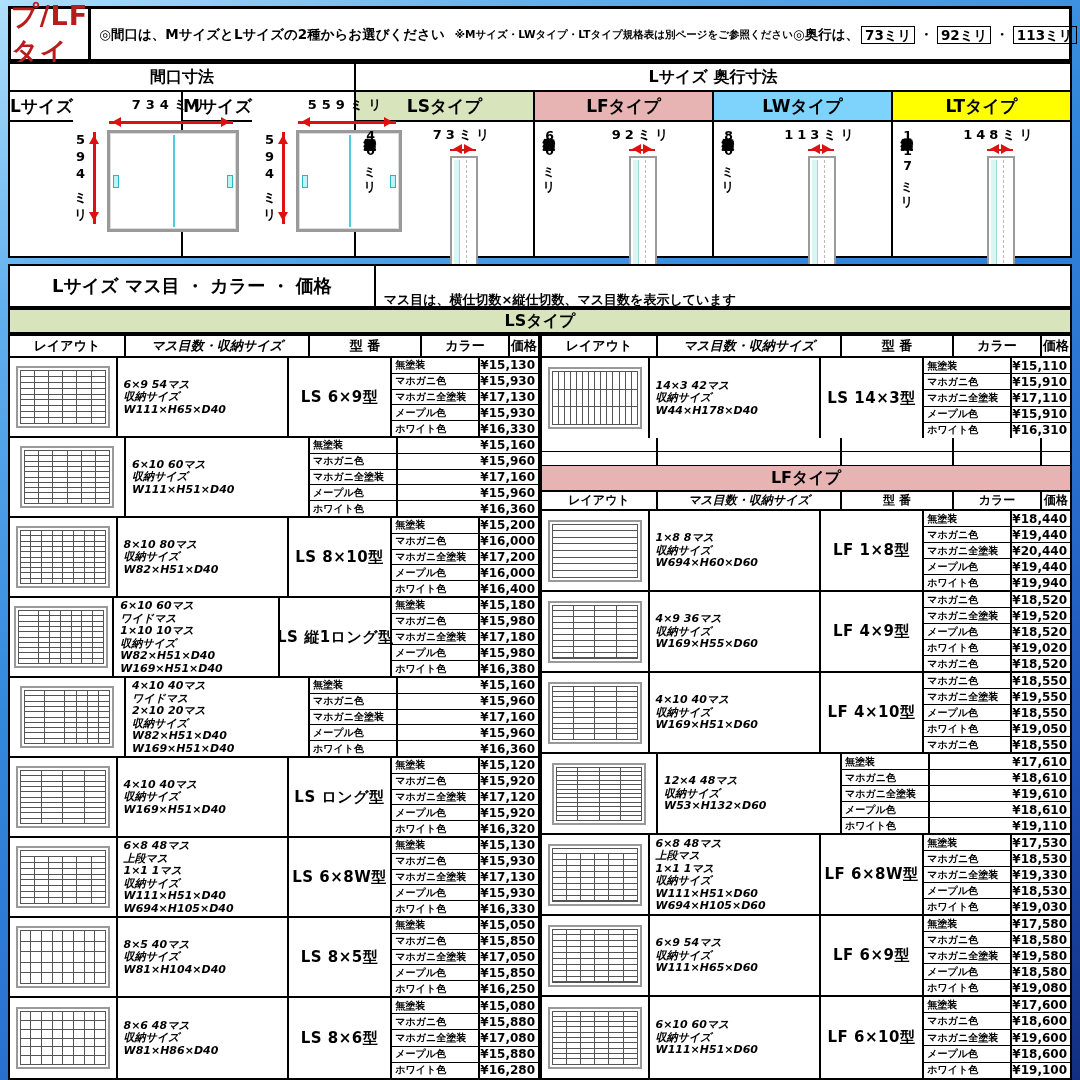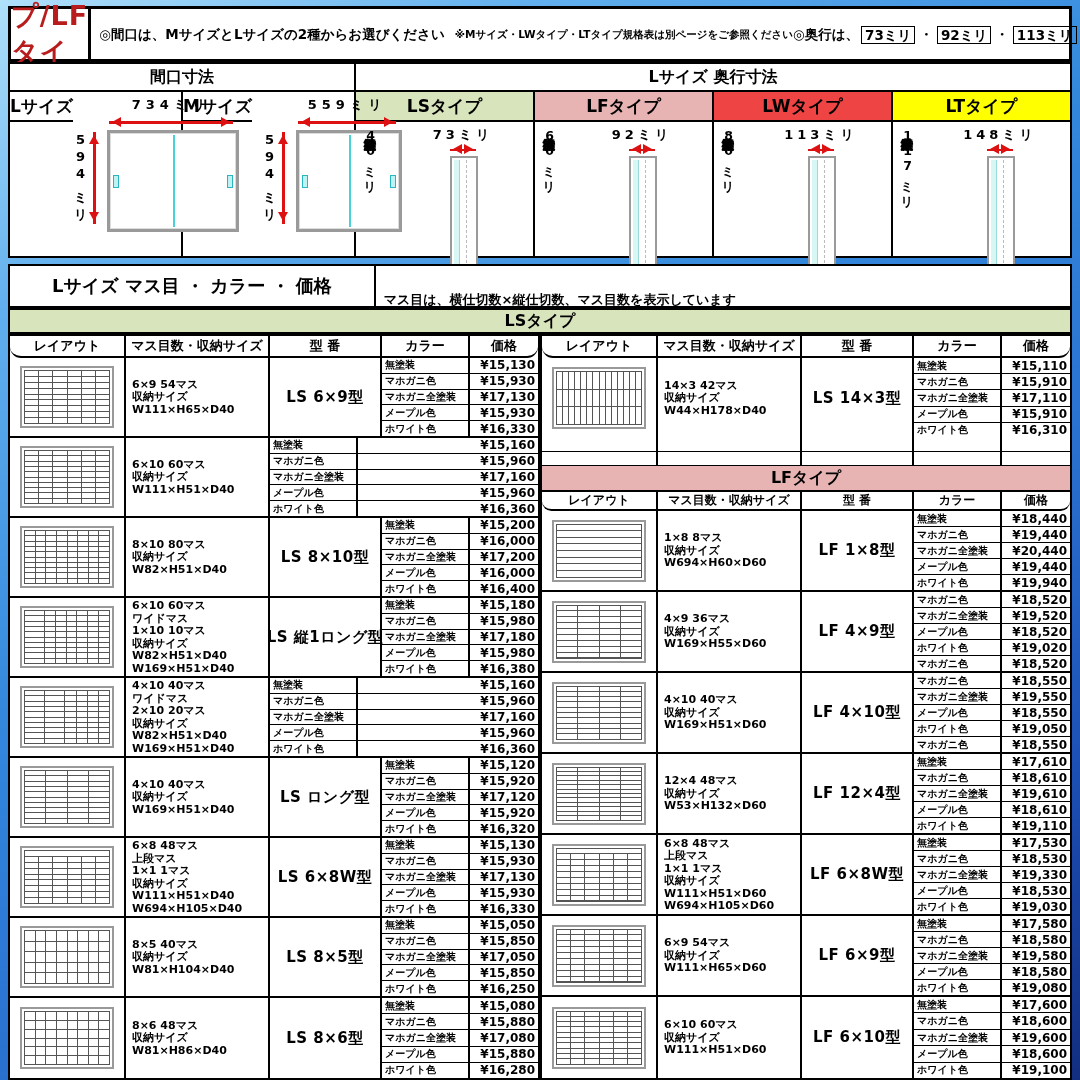--- a/index.html
+++ b/index.html
@@ -60,24 +60,24 @@
     font-size:18px;font-weight:900;}
   .ph-notes{flex:1;padding:2px 4px 2px 8px;display:flex;flex-direction:column;justify-content:space-around;}
   .ph-notes .nrow{font-size:13px;margin-top:23px;}
   
   #ls-banner{left:8px;top:308px;width:1064px;height:26px;border:2px solid #000;box-sizing:border-box;
     display:flex;align-items:center;justify-content:center;font-size:16px;font-weight:900;}
   
   .ptable{background:#fff;border:2px solid #000;box-sizing:border-box;width:532px;}
   #t-left{left:8px;top:334px;}
   #t-right{left:540px;top:334px;}
-  .thead{height:22px;display:flex;border-bottom:2px solid #000;box-sizing:border-box;border-radius:11px;}
+  .thead{height:22px;display:flex;border-bottom:2px solid #000;box-sizing:border-box;}
   .thead .hc{display:flex;align-items:center;justify-content:center;font-size:13px;font-weight:900;box-sizing:border-box;}
   .c1{width:116px;border-right:2px solid #000;}
-  .c2{width:144px;border-right:2px solid #000;}
+  .c2{width:184px;border-right:2px solid #000;font-style:italic;}
   .c3{width:112px;border-right:2px solid #000;}
   .c4{width:88px;border-right:2px solid #000;}
   .c5{flex:1;}
   .block{display:flex;border-bottom:2px solid #000;box-sizing:border-box;height:80px;}
   .block.lf{height:81px;}
   .block:last-child{border-bottom:none;}
   .cell{box-sizing:border-box;}
   .lay-cell{display:flex;align-items:center;justify-content:center;}
   .spec-cell{padding:3px 2px 2px 6px;display:flex;flex-direction:column;justify-content:center;}
   .spec-line{font-size:11px;font-weight:bold;line-height:12.5px;white-space:nowrap;}
@@ -180,21 +180,21 @@
               <div class="vtext" style="left: 8px; top: 6px; font-size: 12.5px; letter-spacing: 0px; line-height: 13px;">収納奥行寸法60ミリ</div>
               <div class="wlabel" style="left: 52px; top: 4px; width: 110px; letter-spacing: 4px;">92ミリ</div>
               <div class="harrow" style="left: 94px; top: 27px; width: 26px; border-top-width: 2.5px;"></div>
               <div class="sider" style="left: 94px; top: 34px; width: 24px; height: 126px;">
                 <div class="tl"></div>
               </div>
               <div class="sideline" style="left: 110px; top: 38px; height: 118px;"></div>
             </div>
           </div>
           <div class="dcol">
-            <div class="dhead" style="background: #ef4444;">LWタイプ</div>
+            <div class="dhead" style="background: #7dd3fc;">LWタイプ</div>
             <div class="dbody">
               <div class="vtext" style="left: 8px; top: 6px; font-size: 12.5px; letter-spacing: 0px; line-height: 13px;">収納奥行寸法80ミリ</div>
               <div class="wlabel" style="left: 52px; top: 4px; width: 110px; letter-spacing: 4px;">113ミリ</div>
               <div class="harrow" style="left: 94px; top: 27px; width: 26px; border-top-width: 2.5px;"></div>
               <div class="sider" style="left: 94px; top: 34px; width: 24px; height: 126px;">
                 <div class="tl"></div>
               </div>
               <div class="sideline" style="left: 110px; top: 38px; height: 118px;"></div>
             </div>
           </div>
@@ -1436,21 +1436,20 @@
                 <div></div>
                 <div></div>
               </div>
             </div>
           </div>
           <div class="cell c2 spec-cell">
             <div class="spec-line">12×4 48マス</div>
             <div class="spec-line">収納サイズ</div>
             <div class="spec-line">W53×H132×D60</div>
           </div>
-          <div class="cell c3 model-cell">LF 12×4型</div>
           <div class="price-col">
             <div class="prow">
               <div class="pcolor">無塗装</div>
               <div class="pval">¥17,610</div>
             </div>
             <div class="prow">
               <div class="pcolor">マホガニ色</div>
               <div class="pval">¥18,610</div>
             </div>
             <div class="prow">

